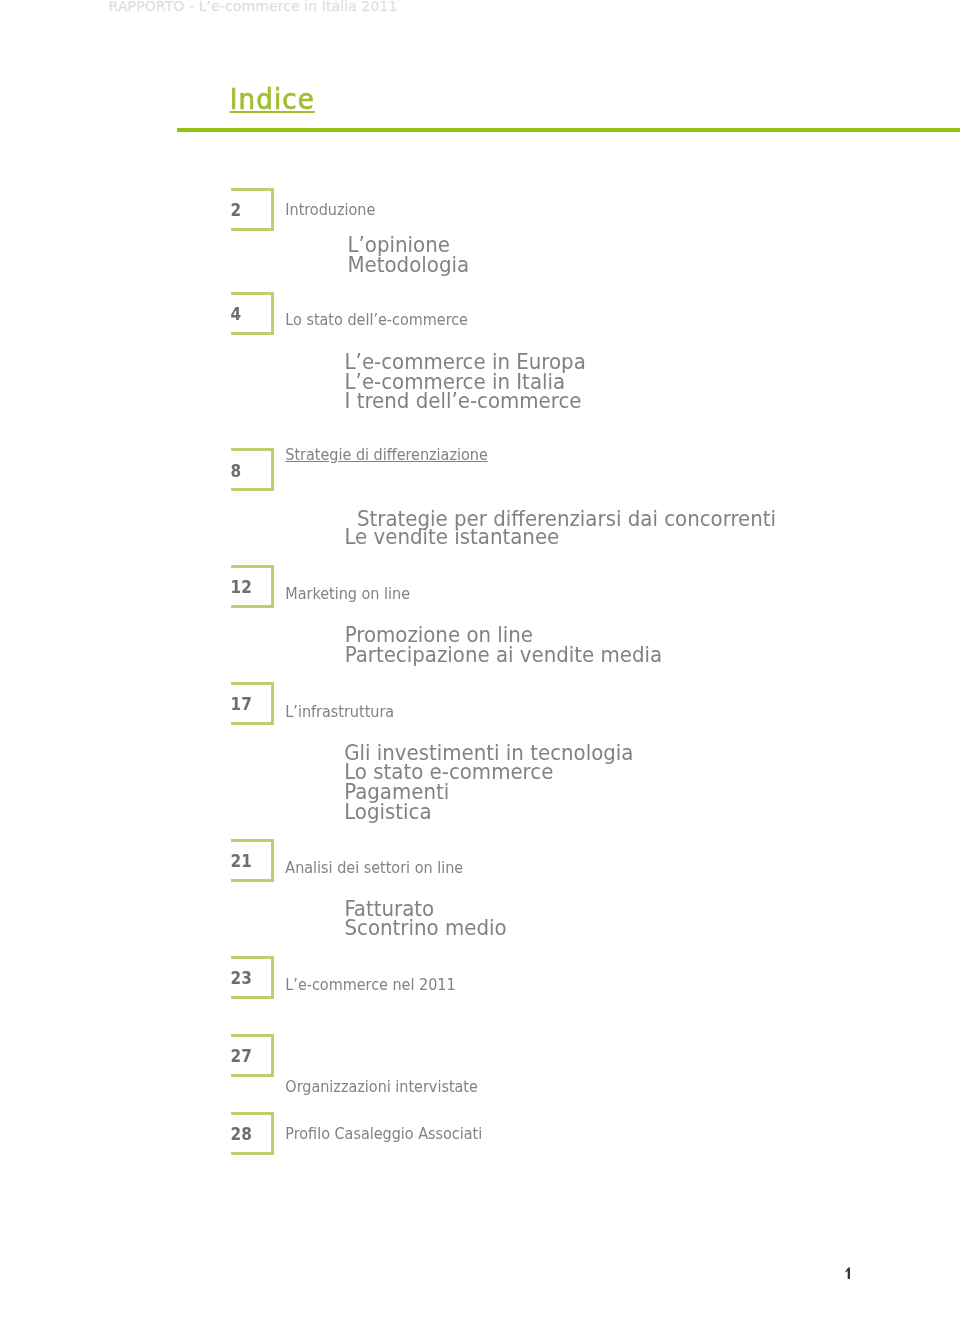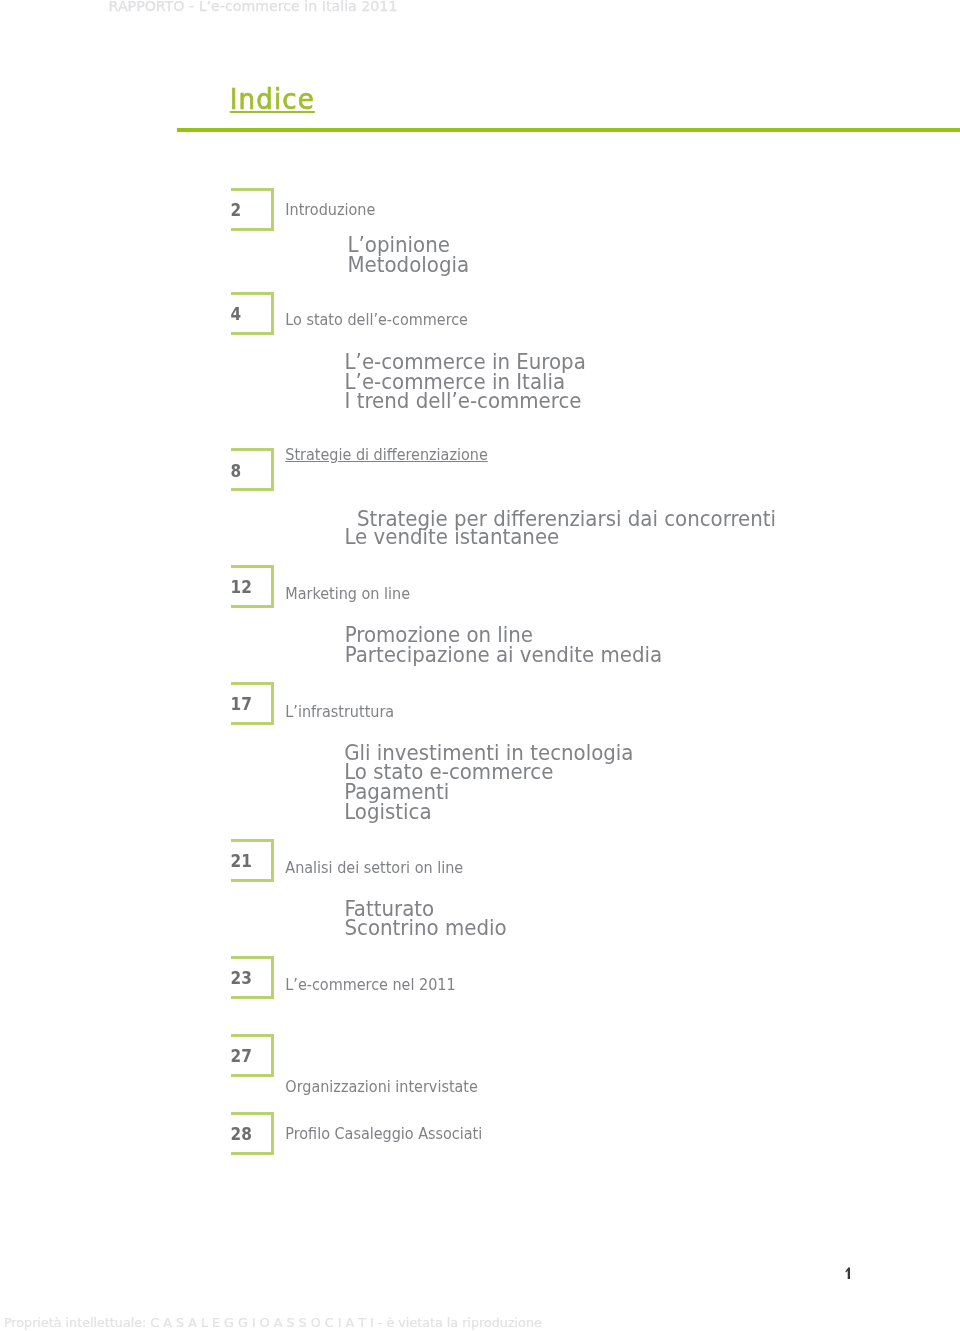--- a/index.html
+++ b/index.html
@@ -134,14 +134,13 @@
         <div class="num" style="top: 1125.7px;">28</div>
         <div class="maintext" style="top: 1126.3px;">Profilo Casaleggio Associati</div>
       </div>
     </div>
   <div class="pagenum">
     <svg width="5.4" height="12.6" viewBox="0 0 60 130">
       <path d="M4 44 L36 0 L56 0 L56 130 L30 130 L30 36 L10 57 Z" fill="#38383a"></path>
     </svg>
 
   </div>
-  <div class="footer">Proprietà intellettuale: C A S A L E G G I O A S S O C I A T I - è vietata la riproduzione</div>
 </div>
 
 </body></html>

